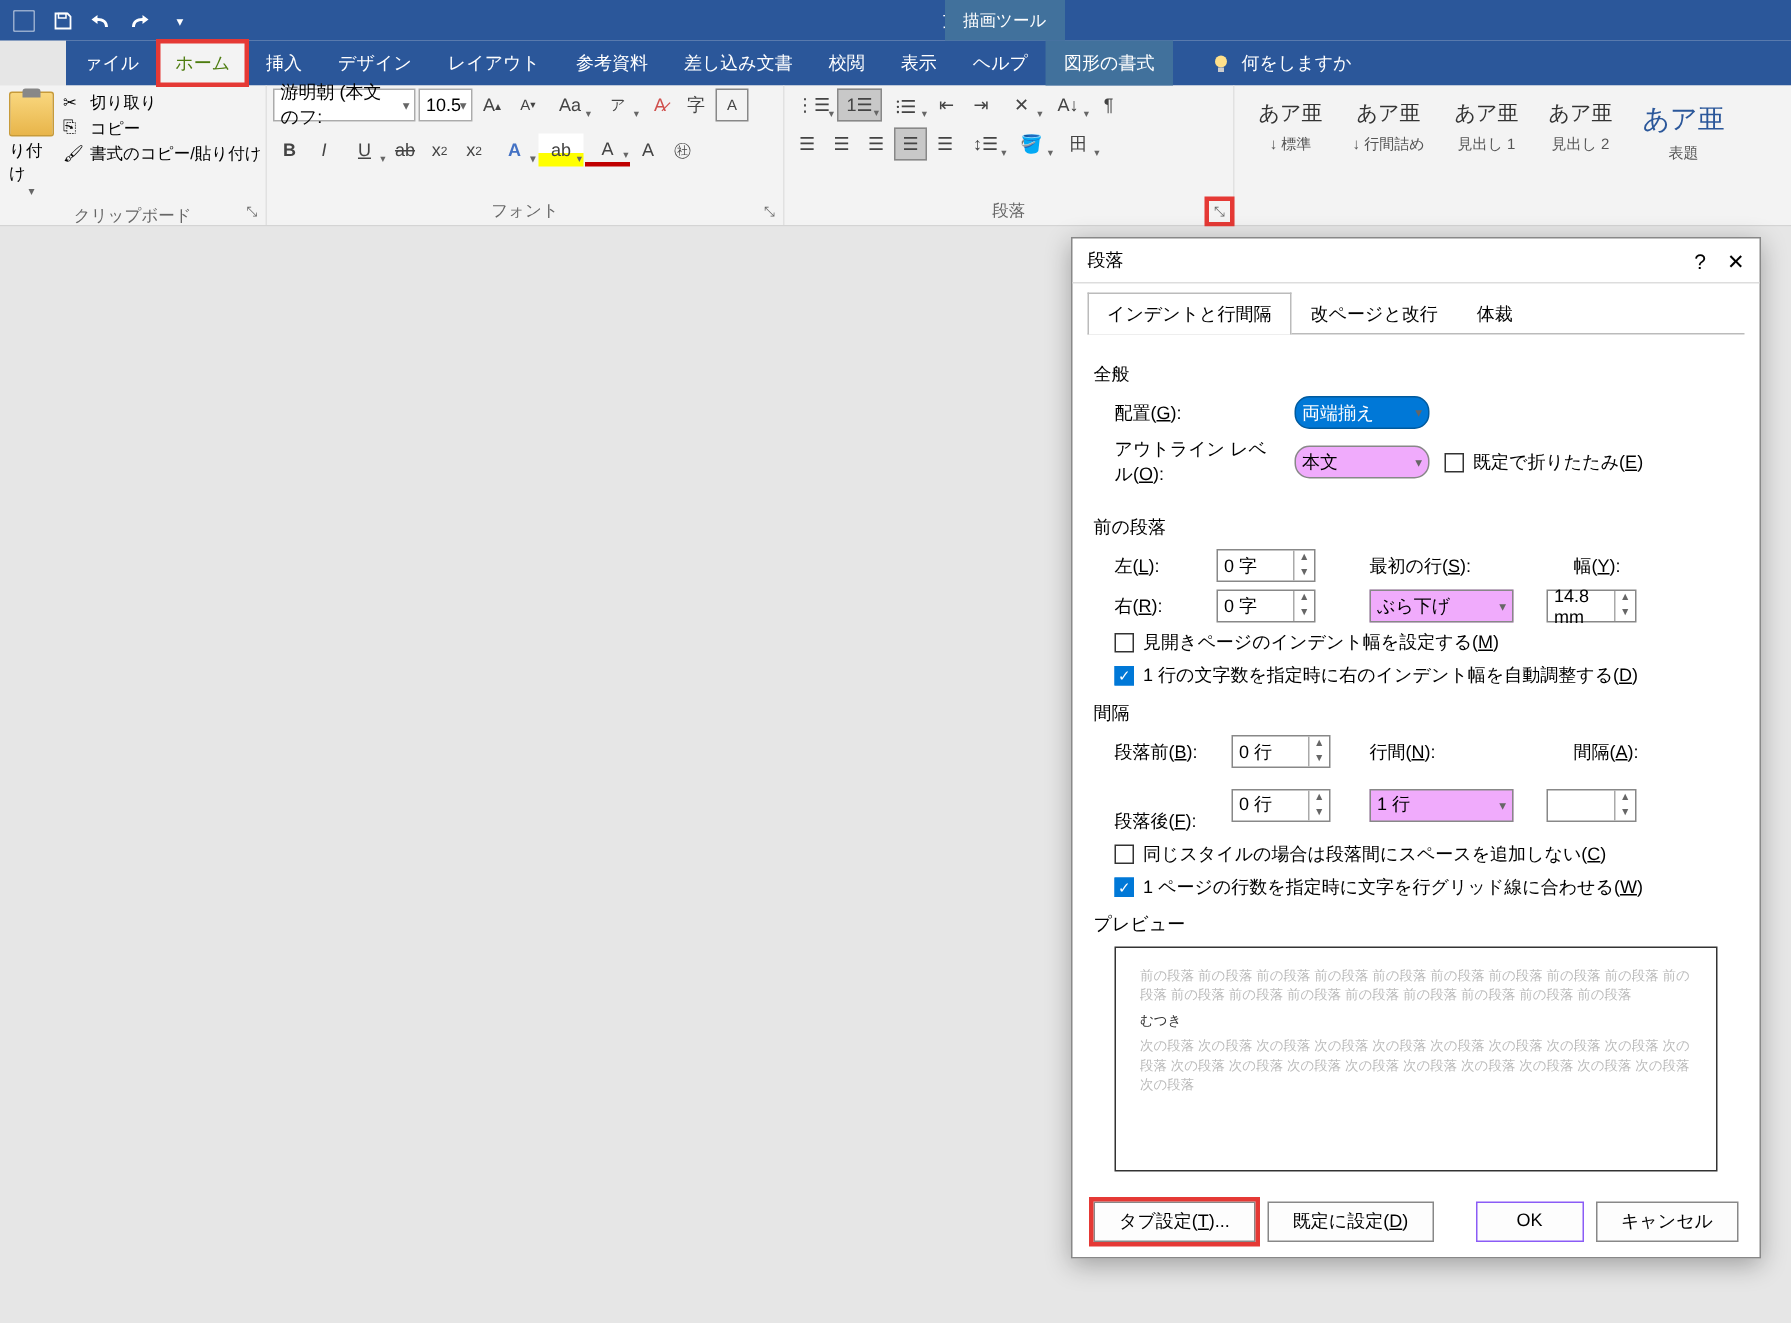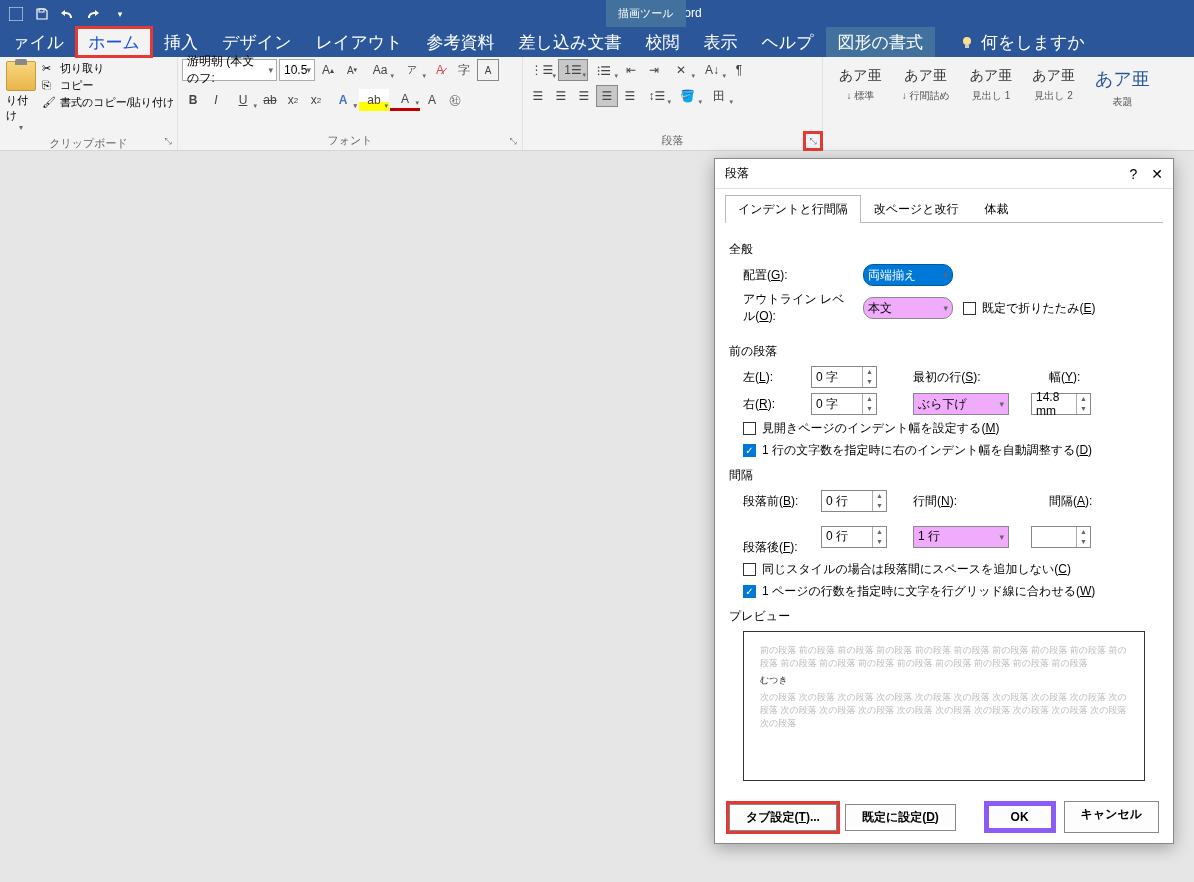--- a/index.html
+++ b/index.html
@@ -4,26 +4,26 @@
 <style>
 * { box-sizing: border-box; margin: 0; padding: 0; }
 body { font-family: "Yu Gothic UI", "Meiryo", sans-serif; font-size: 12px; background: #e6e6e6; width: 1194px; height: 882px; overflow: hidden; position: relative; }
 
 
 .titlebar { background: #2b579a; height: 27px; display: flex; align-items: center; color: #fff; font-size: 12px; }
 .qat { display: flex; align-items: center; gap: 2px; padding: 0 4px; }
 .qat-item { width: 24px; height: 24px; display: flex; align-items: center; justify-content: center; cursor: pointer; }
 .qat-item svg { fill: #fff; }
 .title-center { flex: 1; text-align: center; }
-.tool-tab-area { position: absolute; left: 606px; top: 0; background: #41719c; height: 27px; display: flex; align-items: center; padding: 0 12px; font-size: 11px; }
-
-
-.tabs { background: #2b579a; height: 30px; display: flex; align-items: stretch; color: #fff; font-size: 17px; }
+.tool-tab-area { position: absolute; left: 630px; top: 0; background: #41719c; height: 27px; display: flex; align-items: center; padding: 0 12px; font-size: 11px; }
+
+
+.tabs { background: #2b579a; height: 30px; display: flex; align-items: stretch; color: #fff; font-size: 12px; margin-left: 44px; }
 .tab { padding: 0 12px; display: flex; align-items: center; cursor: pointer; }
-.tab.active { background: #f3f3f3; color: #1d4ed8; }
+.tab.active { background: #f3f3f3; color: #4d7c0f; }
 .tab.highlighted { outline: 3px solid #e53935; outline-offset: -2px; }
 .tell-me { display: flex; align-items: center; margin-left: 24px; gap: 6px; }
 .bulb { width: 16px; height: 16px; }
 
 
 .ribbon { background: #f3f3f3; height: 94px; display: flex; border-bottom: 1px solid #d4d4d4; }
 .ribbon-group { border-right: 1px solid #e1e1e1; display: flex; flex-direction: column; justify-content: space-between; padding: 2px 4px 0; position: relative; }
 .group-label { text-align: center; font-size: 11px; color: #666; padding: 2px 0; }
 .group-content { flex: 1; display: flex; align-items: flex-start; }
 
@@ -81,25 +81,25 @@
 .spin { border: 1px solid #888; height: 22px; width: 66px; display: flex; align-items: center; padding: 0 14px 0 4px; position: relative; background: #fff; cursor: text; }
 .spin.w2 { width: 60px; }
 .spin-btns { position: absolute; right: 0; top: 0; bottom: 0; width: 14px; display: flex; flex-direction: column; border-left: 1px solid #aaa; }
 .spin-btns div { flex: 1; font-size: 7px; text-align: center; line-height: 10px; color: #666; cursor: pointer; }
 .chk { display: flex; align-items: center; gap: 6px; margin: 5px 0 5px 14px; cursor: pointer; }
 .chk-box { width: 13px; height: 13px; border: 1px solid #333; display: flex; align-items: center; justify-content: center; font-size: 10px; background: #fff; }
 .chk-box.checked { background: #0078d7; color: #fff; border-color: #0078d7; }
 .ind-row { display: flex; align-items: center; gap: 8px; margin: 5px 0 5px 14px; }
 .preview-box { border: 1px solid #333; margin: 6px 14px 0; height: 150px; padding: 12px 16px; font-size: 9px; color: #bbb; overflow: hidden; }
 .preview-box .body-txt { color: #333; margin: 4px 0; }
-.dlg-buttons { display: flex; justify-content: space-between; padding: 10px 14px; align-items: center; font-weight: bold; }
+.dlg-buttons { display: flex; justify-content: space-between; padding: 10px 14px; align-items: flex-end; }
 .btn-group { display: flex; gap: 8px; }
 .dlg-btn { border: 1px solid #888; background: #fdfdfd; padding: 4px 16px; cursor: pointer; min-width: 72px; text-align: center; }
 .dlg-btn.hl { outline: 3px solid #e53935; outline-offset: 0; }
-.dlg-btn.primary { border: 5px solid #8b5cf6; }
+.dlg-btn.primary { border: 1px solid #8b5cf6; }
 
 .u { text-decoration: underline; }
 </style>
 </head>
 <body>
 
 <div class="titlebar">
   <div class="qat">
     <div class="qat-item">
         <svg width="14" height="14" viewBox="0 0 14 14">

